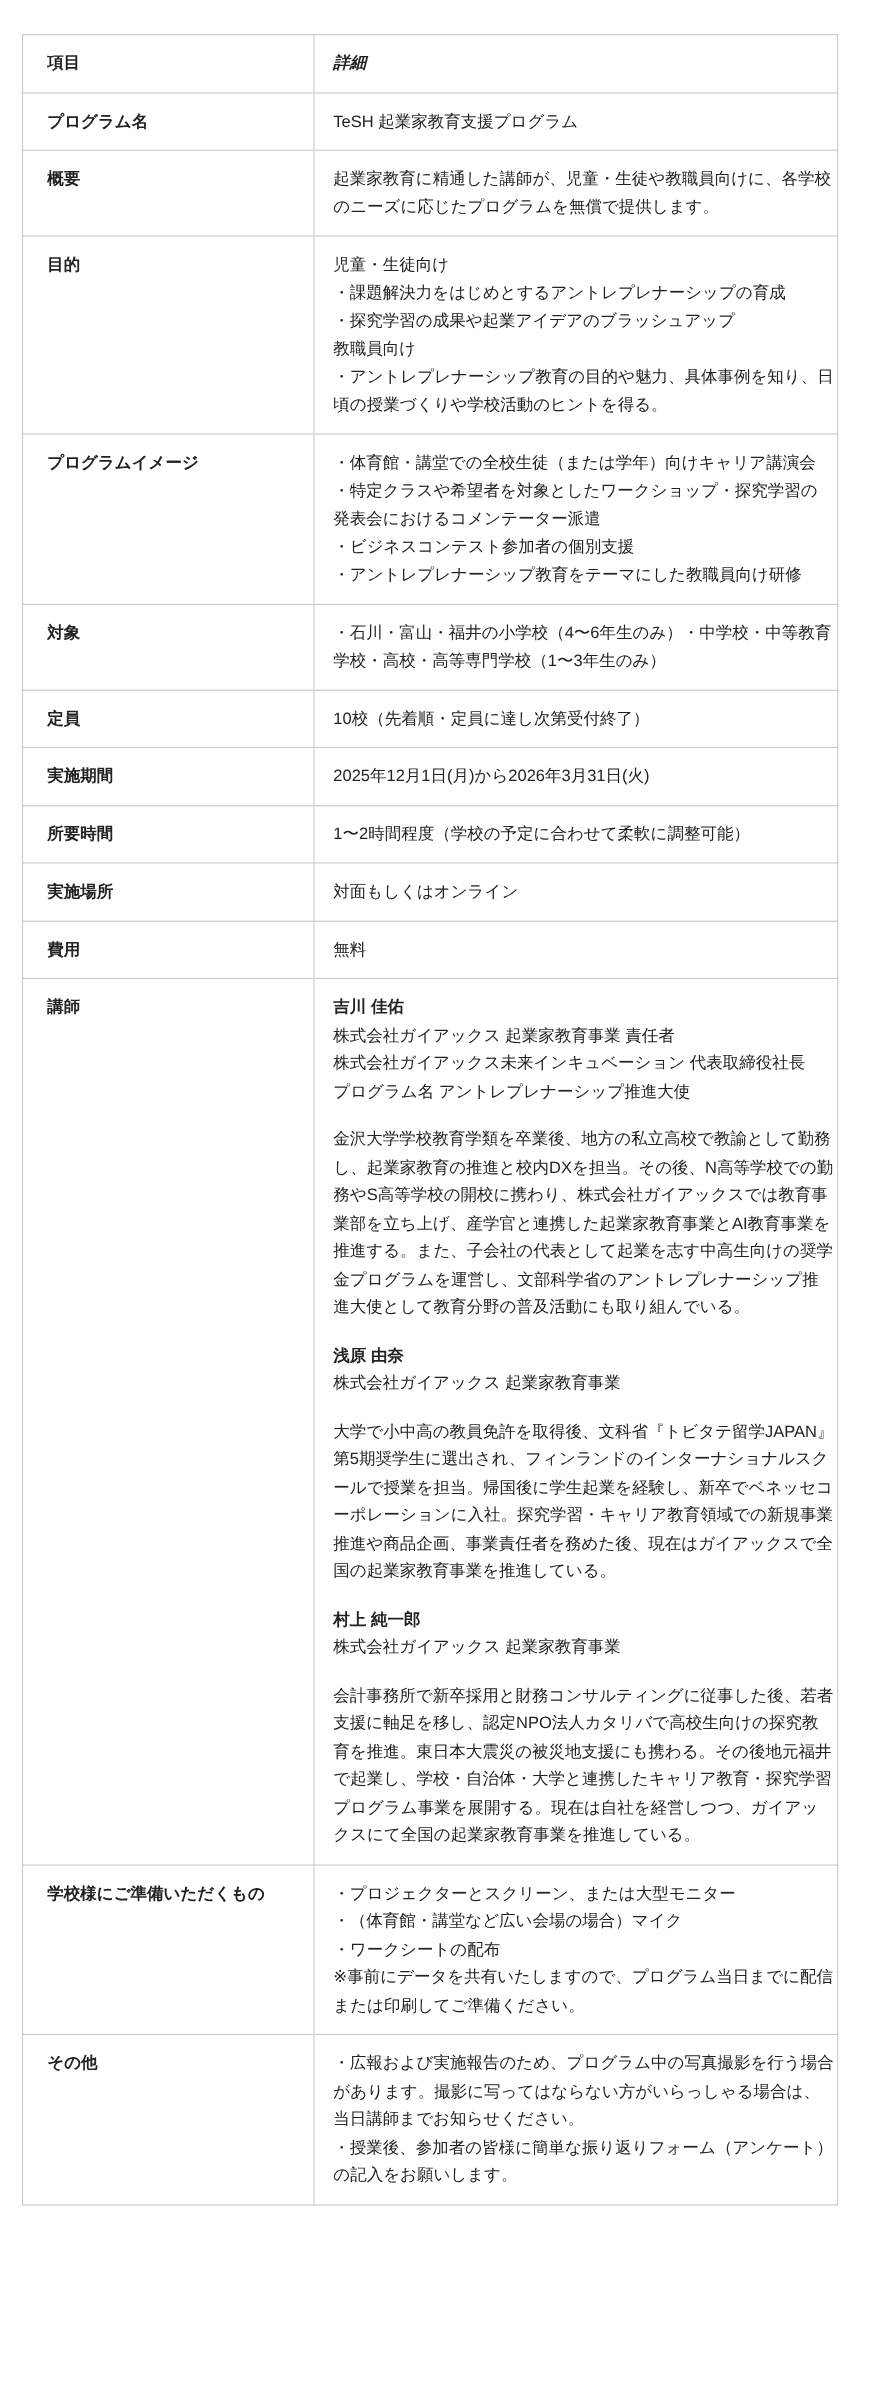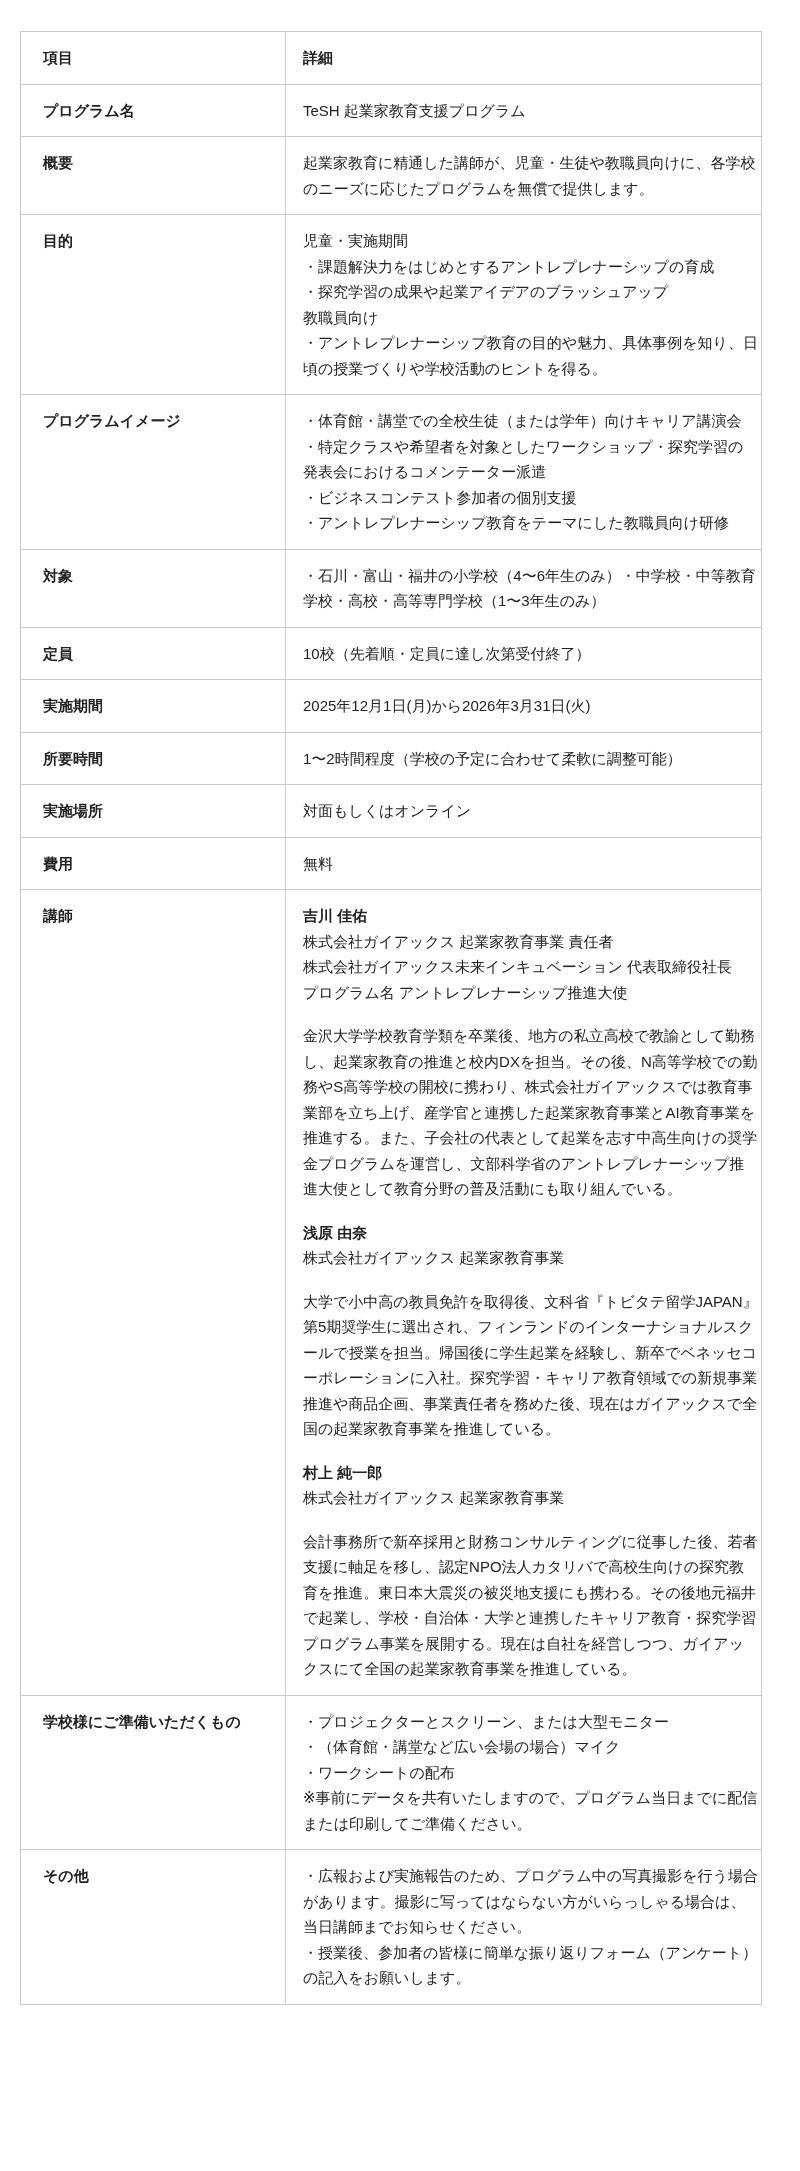--- a/index.html
+++ b/index.html
@@ -30,20 +30,21 @@
     word-break: break-word;
   }
   table.spec th.c1 {
     width: 222px;
     padding: 13px 20px 13px 22px;
     font-weight: bold;
   }
   table.spec th.c2h {
     padding: 13px 20px 13px 17px;
     font-weight: bold;
+    font-style: italic;
   }
   table.spec td.c2 {
     padding: 13px 3px 13px 17px;
     font-weight: normal;
   }
   .line { margin: 0; }
   .bold { font-weight: bold; }
   .profile { margin: 0; }
   .profile + .profile { margin-top: 18px; }
   .profile .name { font-weight: bold; }
@@ -70,21 +71,21 @@
       <tr>
         <th class="c1">概要</th>
         <td class="c2">
           <div class="line">起業家教育に精通した講師が、児童・生徒や教職員向けに、各学校のニーズに応じたプログラムを無償で提供します。</div>
         </td>
       </tr>
 
       <tr>
         <th class="c1">目的</th>
         <td class="c2">
-          <div class="line">児童・実施期間</div>
+          <div class="line">児童・生徒向け</div>
           <div class="line">・課題解決力をはじめとするアントレプレナーシップの育成</div>
           <div class="line">・探究学習の成果や起業アイデアのブラッシュアップ</div>
           <div class="line">教職員向け</div>
           <div class="line">・アントレプレナーシップ教育の目的や魅力、具体事例を知り、日頃の授業づくりや学校活動のヒントを得る。</div>
         </td>
       </tr>
 
       <tr>
         <th class="c1">プログラムイメージ</th>
         <td class="c2">

